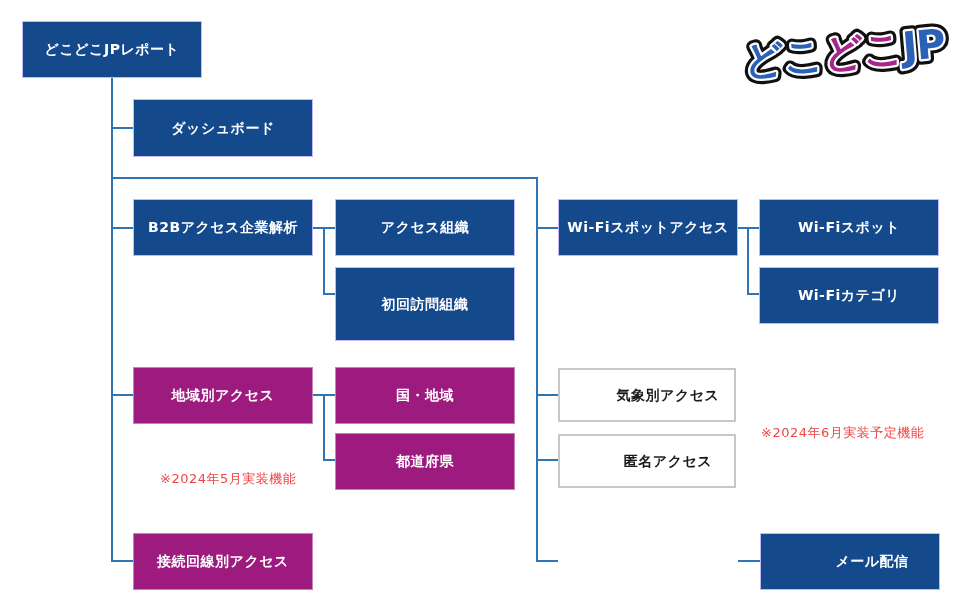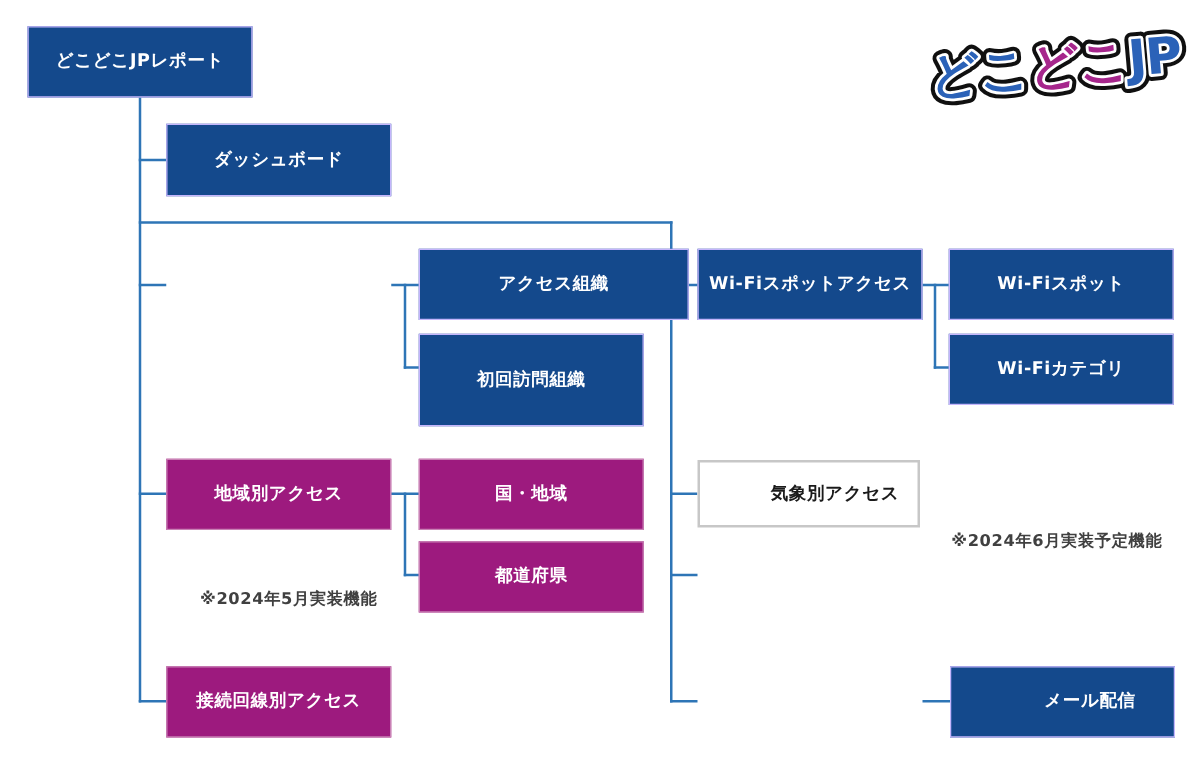--- a/index.html
+++ b/index.html
@@ -43,22 +43,22 @@
   }
 
   .connector {
     position: absolute;
     background: #2e75b6;
   }
 
   .note {
     position: absolute;
     font-size: 13px;
-    font-weight: bold;
-    color: #404040;
+    font-weight: normal;
+    color: #ef4444;
     letter-spacing: 0.5px;
     white-space: nowrap;
   }
 
   .logo {
     position: absolute;
     left: 746px;
     top: 18px;
     width: 196px;
     height: 68px;
@@ -93,29 +93,31 @@
   <div class="connector" style="left:738px; top:227px; width:21px;  height:2px;"></div>
   <div class="connector" style="left:747px; top:227px; width:2px;   height:68px;"></div>
   <div class="connector" style="left:747px; top:293px; width:12px;  height:2px;"></div>
   <div class="connector" style="left:536px; top:394px; width:22px;  height:2px;"></div>
   <div class="connector" style="left:536px; top:459px; width:22px;  height:2px;"></div>
   <div class="connector" style="left:536px; top:560px; width:22px;  height:2px;"></div>
   <div class="connector" style="left:738px; top:560px; width:22px;  height:2px;"></div>
 
   <div class="node blue" style="left:22px;  top:21px;  width:180px; height:57px;">どこどこJPレポート</div>
   <div class="node blue" style="left:133px; top:99px;  width:180px; height:58px;">ダッシュボード</div>
-  <div class="node blue" style="left:335px; top:199px; width:216px; height:57px;">アクセス組織</div>
+  <div class="node blue" style="left:133px; top:199px; width:180px; height:57px;">B2Bアクセス企業解析</div>
+  <div class="node blue" style="left:335px; top:199px; width:180px; height:57px;">アクセス組織</div>
   <div class="node blue" style="left:335px; top:267px; width:180px; height:74px;">初回訪問組織</div>
   <div class="node blue" style="left:558px; top:199px; width:180px; height:57px;">Wi-Fiスポットアクセス</div>
   <div class="node blue" style="left:759px; top:199px; width:180px; height:57px;">Wi-Fiスポット</div>
   <div class="node blue" style="left:759px; top:267px; width:180px; height:57px;">Wi-Fiカテゴリ</div>
   <div class="node magenta" style="left:133px; top:367px; width:180px; height:57px;">地域別アクセス</div>
   <div class="node magenta" style="left:335px; top:367px; width:180px; height:57px;">国・地域</div>
   <div class="node magenta" style="left:335px; top:433px; width:180px; height:57px;">都道府県</div>
   <div class="node outline" style="left:558px; top:368px; width:178px; height:54px;">気象別アクセス</div>
+  <div class="node outline" style="left:558px; top:434px; width:178px; height:54px;">匿名アクセス</div>
   <div class="node magenta" style="left:133px; top:533px; width:180px; height:57px;">接続回線別アクセス</div>
   <div class="node blue" style="left:760px; top:533px; width:180px; height:57px;padding-left:44px;">メール配信</div>
 
   <div class="note" style="left:160px; top:470px;">※2024年5月実装機能</div>
   <div class="note" style="left:761px; top:424px;">※2024年6月実装予定機能</div>
 
   <div class="logo">
     <svg viewBox="0 0 196 68" xmlns="http://www.w3.org/2000/svg">
       <g transform="rotate(-5 98 34)">
 

